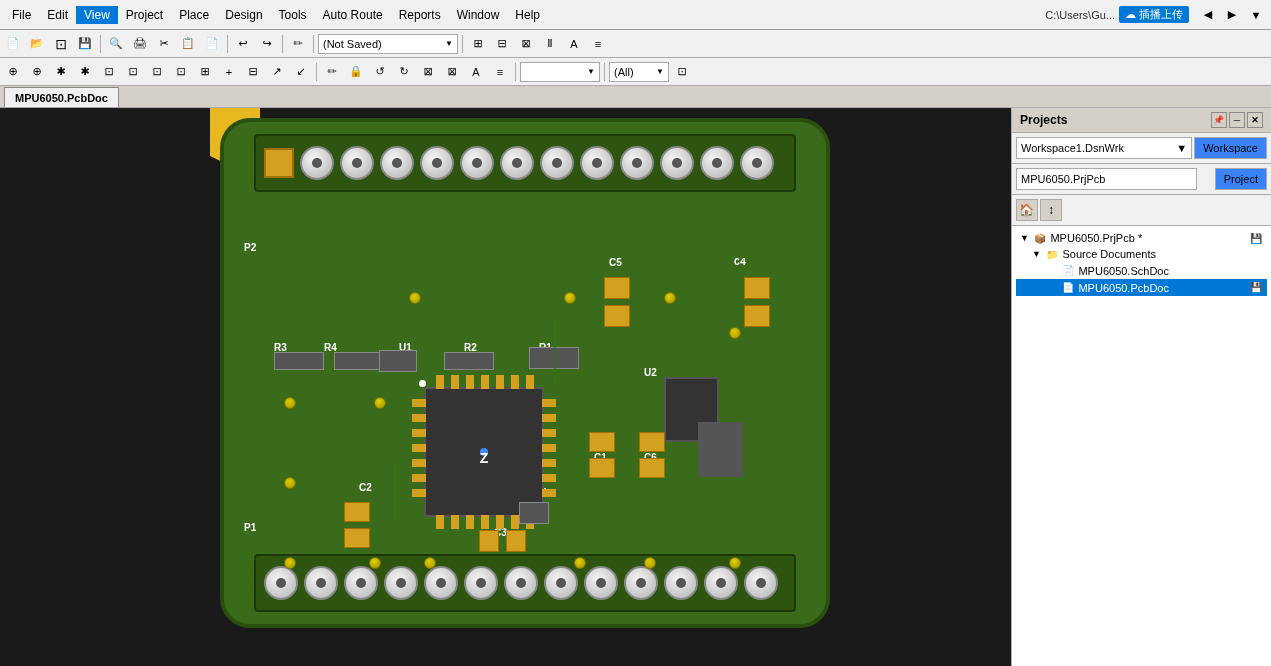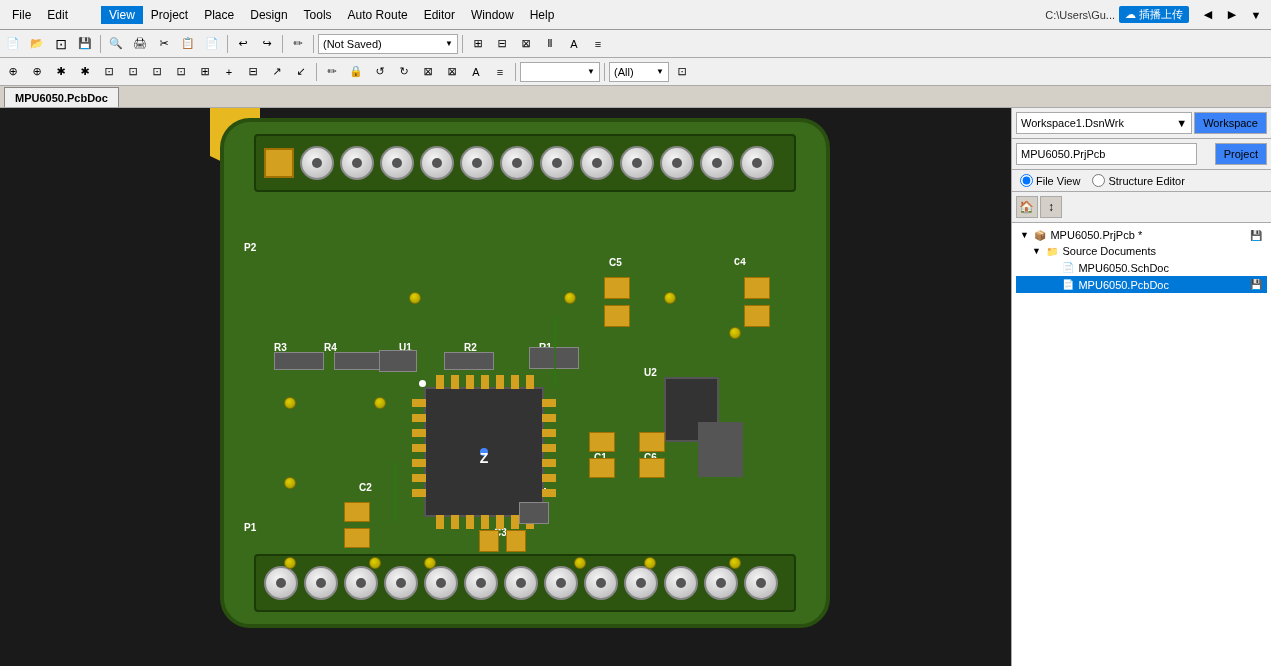--- a/index.html
+++ b/index.html
@@ -324,27 +324,27 @@
       clip-path: polygon(0 0, 100% 0, 100% 80%, 50% 100%, 0 80%);
       background: #e8b820;
     }
   </style>
 </head>
 <body>
 
 <div id="menu-bar">
   <span class="menu-item">File</span>
   <span class="menu-item">Edit</span>
-  <span class="menu-item" style="background:#0078d7;color:white;margin-left:25px;">View</span>
+  <span class="menu-item" style="background:#0078d7;color:white;">View</span>
   <span class="menu-item">Project</span>
   <span class="menu-item">Place</span>
   <span class="menu-item">Design</span>
   <span class="menu-item">Tools</span>
   <span class="menu-item">Auto Route</span>
-  <span class="menu-item">Editor</span>
+  <span class="menu-item">Reports</span>
   <span class="menu-item">Window</span>
   <span class="menu-item">Help</span>
   <div class="menu-right">
     <span style="font-size:11px;color:#333;">C:\Users\Gu...</span>
     <div class="cloud-btn">
       <span>☁</span>
       <span>插播上传</span>
     </div>
     <div style="display:flex;gap:2px;margin-left:4px;">
       <div class="tb-btn">◀</div>
@@ -575,46 +575,44 @@
 
         <div style="position:absolute;left:170px;top:340px;width:2px;height:60px;background:#2a7a10;opacity:0.7;"></div>
         <div style="position:absolute;left:330px;top:195px;width:2px;height:70px;background:#2a7a10;opacity:0.7;"></div>
 
       </div>
     </div>
 
   </div>
 
   <div id="projects-panel">
+    <div id="projects-header">
+      <span>Projects</span>
+      <div class="panel-controls">
+        <div class="panel-btn">📌</div>
+        <div class="panel-btn">─</div>
+        <div class="panel-btn">✕</div>
+      </div>
+    </div>
 
     <div id="projects-toolbar">
       <div class="proj-dropdown">
         <span>Workspace1.DsnWrk</span>
         <span>▼</span>
       </div>
       <div class="proj-btn">Workspace</div>
     </div>
 
     <div style="display:flex;gap:18px;padding:4px;border-bottom:1px solid #aaa;">
       <div class="proj-dropdown">
         <span>MPU6050.PrjPcb</span>
       </div>
       <div class="proj-btn">Project</div>
     </div>
 
-    <div id="radio-bar">
-      <div class="radio-option">
-        <input type="radio" name="view" checked="" style="">
-        <span>File View</span>
-      </div>
-      <div class="radio-option">
-        <input type="radio" name="view" style="">
-        <span>Structure Editor</span>
-      </div>
-    </div>
 
     <div id="icon-bar">
       <div class="icon-btn">🏠</div>
       <div class="icon-btn">↕</div>
     </div>
 
     <div id="file-tree">
 
       <div class="tree-item">
         <span class="tree-expand">▼</span>

